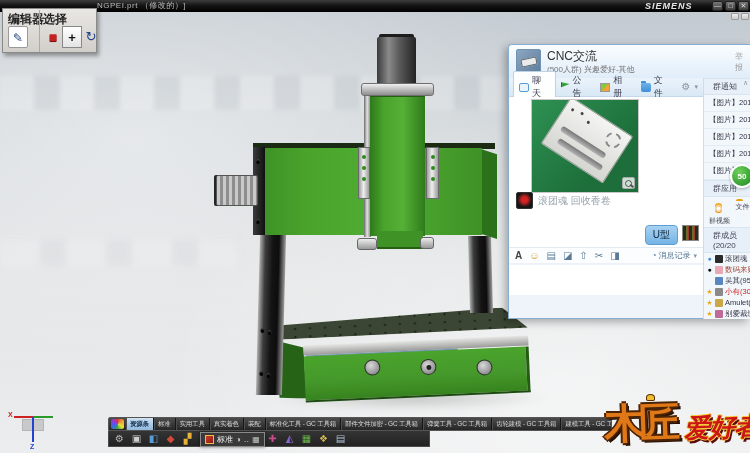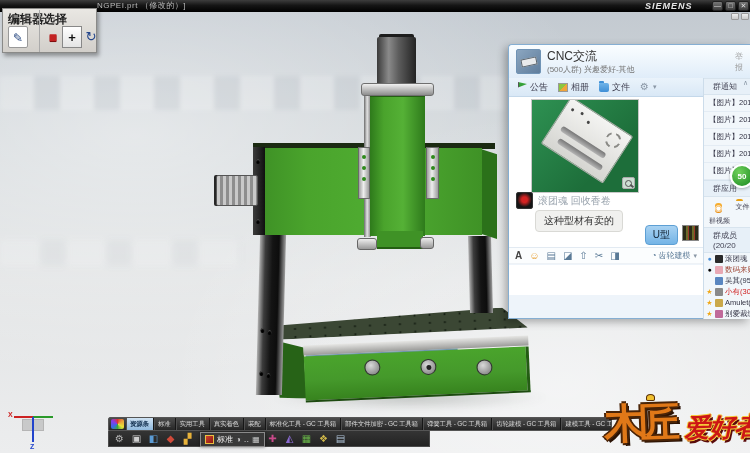--- a/index.html
+++ b/index.html
@@ -349,20 +349,24 @@
     <div class="qq-header">
       <span class="qq-avatar">
           <i></i>
         </span>
       <span class="qq-title">CNC交流</span>
       <span class="qq-sub">(500人群) 兴趣爱好-其他</span>
       <span class="qq-report">举报</span>
     </div>
 
     <div class="qq-tabs">
+      <span class="qq-tab sel">
+        <span class="ti ti-bubble"></span>
+        <span>聊天</span>
+      </span>
       <span class="qq-tab">
         <span class="ti ti-flag"></span>
         <span>公告</span>
       </span>
       <span class="qq-tab">
         <span class="ti ti-pic"></span>
         <span>相册</span>
       </span>
       <span class="qq-tab">
         <span class="ti ti-folder"></span>
@@ -383,38 +387,37 @@
           <span class="dot" style="left:6px;top:8px"></span>
           <span class="dot" style="left:16px;top:6px"></span>
           <span class="dot" style="left:26px;top:10px"></span>
         </div>
         <span class="mag"></span>
       </div>
       <div class="sender-row">
         <span class="sender-avatar"></span>
         <span class="sender-name">滚团魂 回收香卷</span>
       </div>
-      <div class="rx-bubble">这种型材有卖的</div>
       <div class="tx-row">
         <span class="tx-bubble">U型</span>
         <span class="tx-thumb"></span>
       </div>
     </div>
 
     <div class="qq-tools">
       <span class="qt b">A</span>
       <span class="qt" style="color:#e8a33a">☺</span>
       <span class="qt">▤</span>
       <span class="qt">◪</span>
       <span class="qt">⇧</span>
       <span class="qt">✂</span>
       <span class="qt">◨</span>
       <span class="qt-right">
         <span>◔</span>
-        <span>齿轮建模</span>
+        <span>消息记录</span>
         <span class="qq-caret">▾</span>
       </span>
     </div>
 
     <div class="qq-input"></div>
 
 
     <div class="qq-side">
       <span class="side-collapse">∧</span>
       <div class="side-h">群通知</div>

